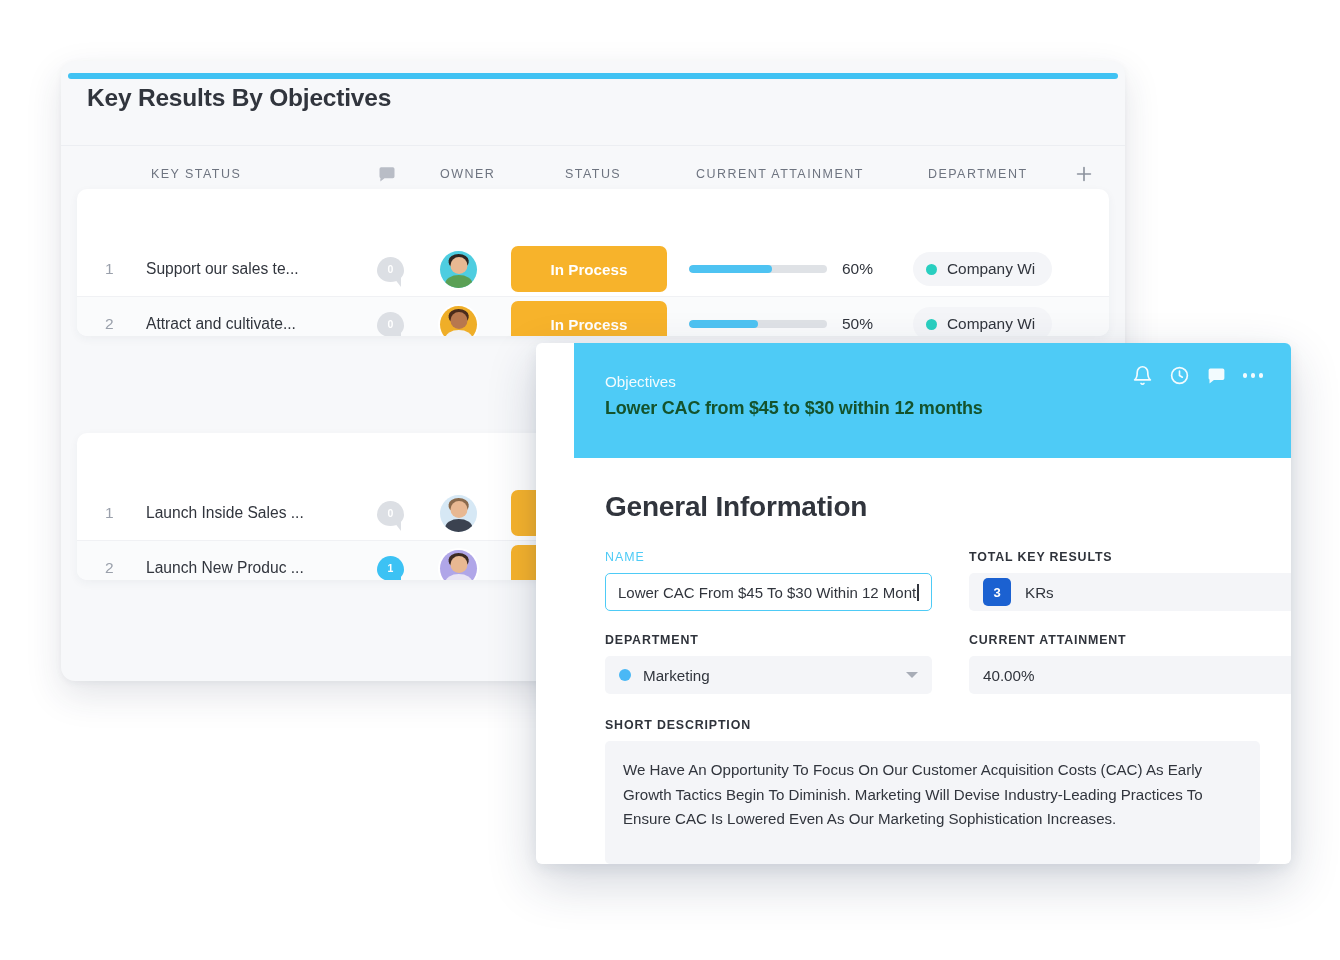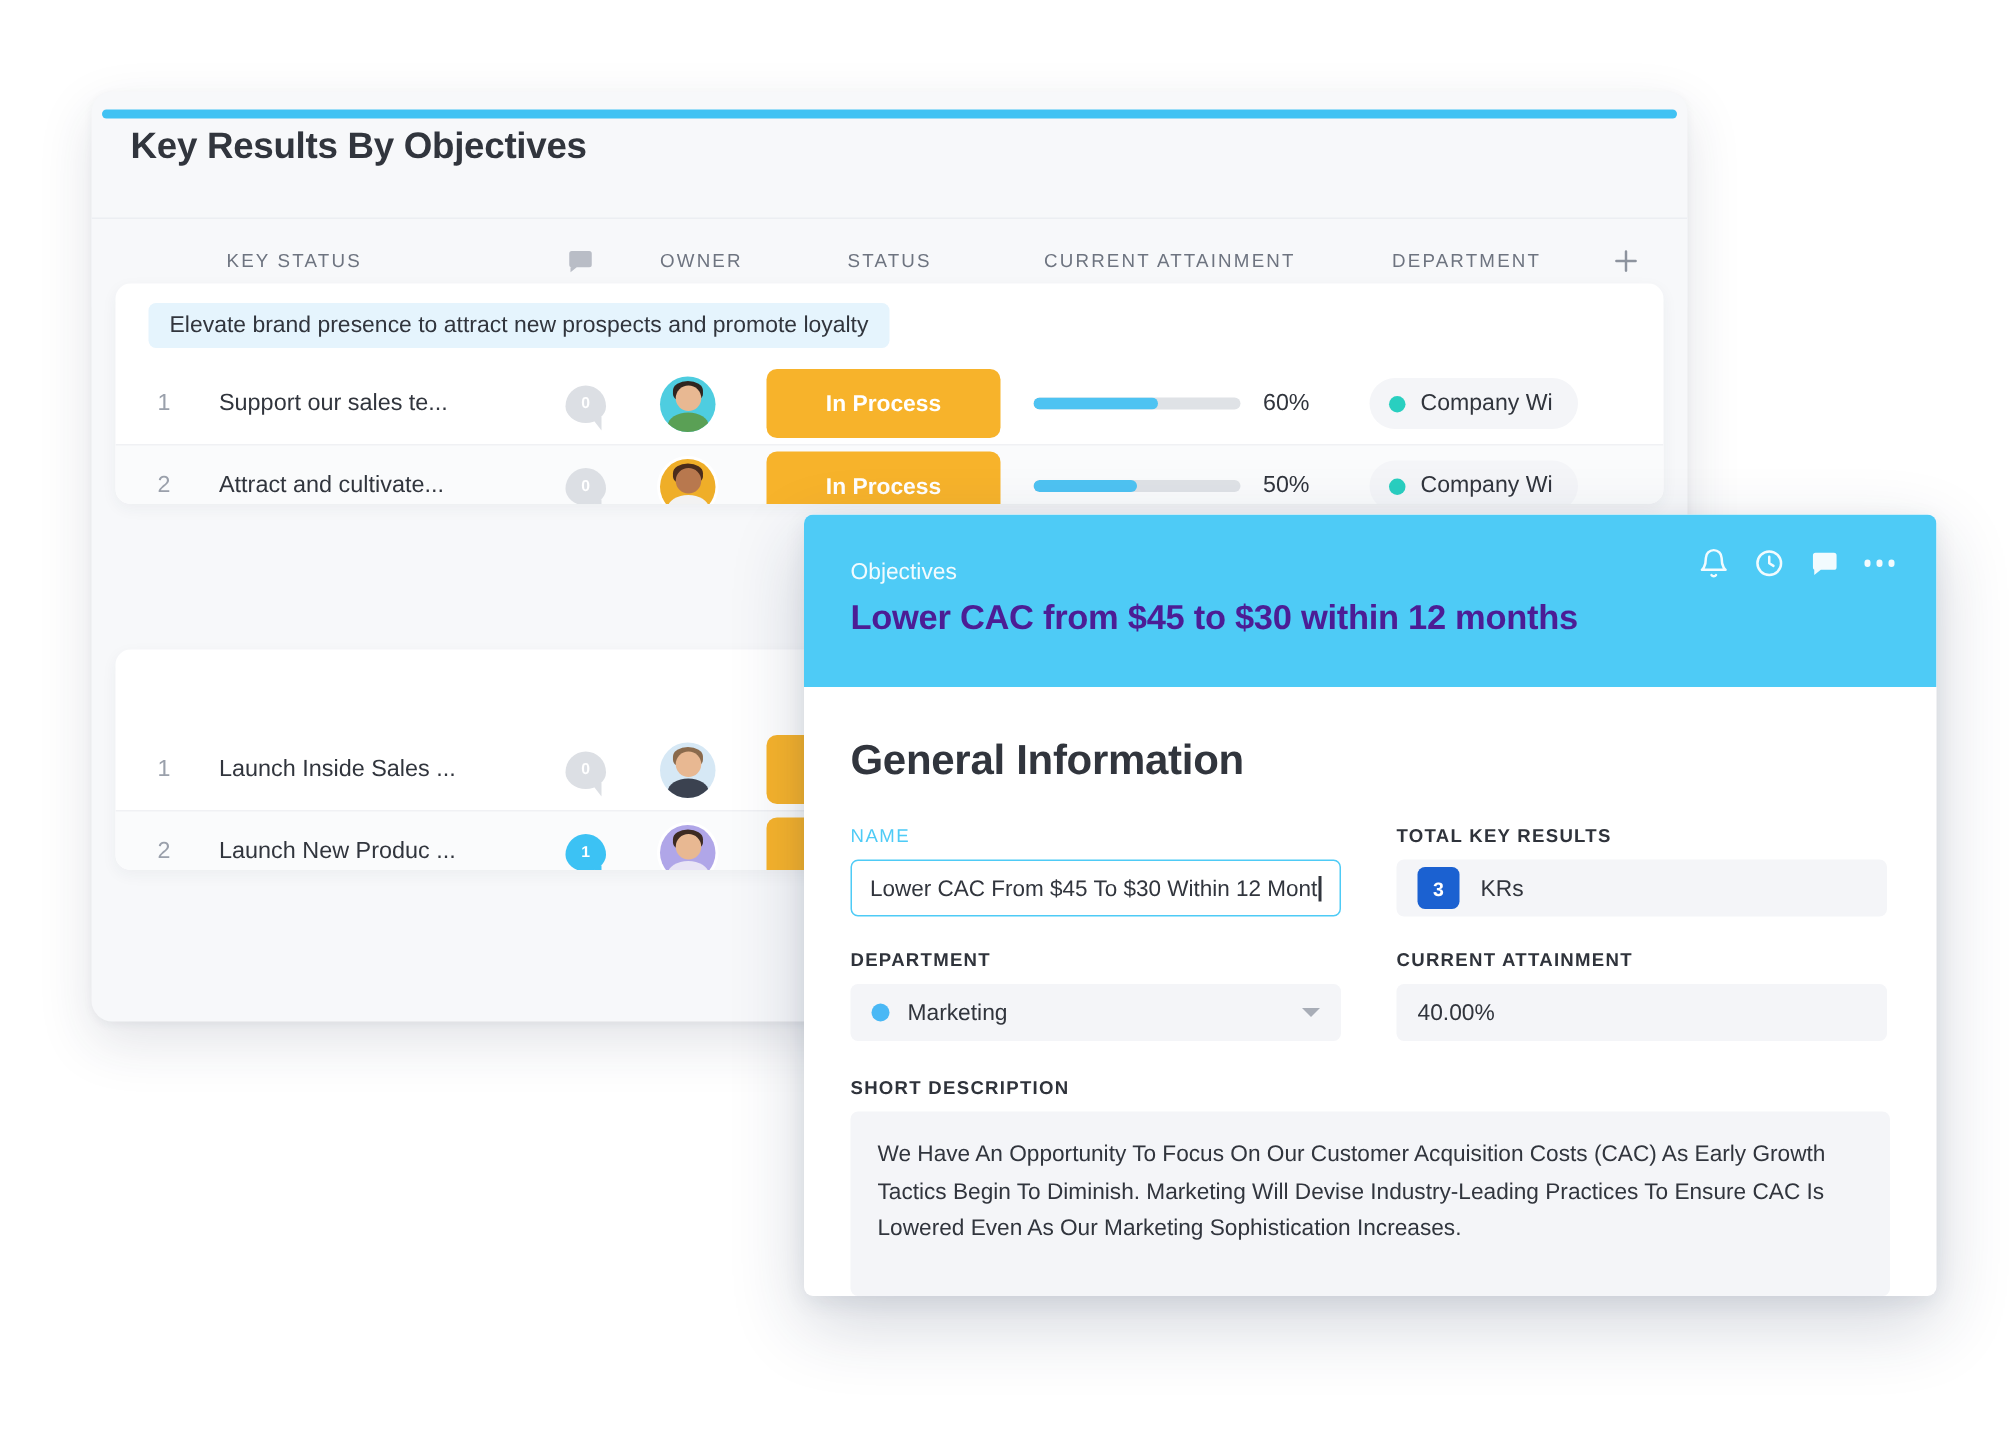--- a/index.html
+++ b/index.html
@@ -248,37 +248,38 @@
   .modal {
     position: absolute;
     left: 536px;
     top: 343px;
     width: 755px;
     height: 521px;
     background: #ffffff;
     border-radius: 6px;
     box-shadow: 0 18px 50px rgba(30,45,80,0.20), 0 4px 14px rgba(30,45,80,0.08);
     overflow: hidden;
+    padding-left: 38px;
   }
   .modal-head {
     position: relative;
     height: 115px;
     background: #4ecbf6;
     padding: 30px 34px 0 31px;
   }
   .modal-eyebrow {
     font-size: 15.2px;
     color: #ffffff;
     opacity: 0.93;
     margin-bottom: 8px;
   }
   .modal-title {
-    font-size: 23px;
+    font-size: 18px;
     font-weight: bold;
-    color: #4c1d95;
+    color: #14532d;
     letter-spacing: -0.2px;
   }
   .modal-actions {
     position: absolute;
     right: 28px;
     top: 22px;
     display: flex;
     align-items: center;
     gap: 16px;
     color: #ffffff;
@@ -426,21 +427,20 @@
       <div class="th th-dept">DEPARTMENT</div>
 
       <div class="th-plus">
         <svg viewBox="0 0 24 24" width="22" height="22" fill="none" stroke="currentColor" stroke-width="1.8" stroke-linecap="round">
           <path d="M12 5v14M5 12h14"></path>
         </svg>
       </div>
     </div>
 
     <div class="panel panel-a">
-      <div class="group-header">Elevate brand presence to attract new prospects and promote loyalty</div>
 
       <div class="row row-0">
         <div class="cell c-index">1</div>
         <div class="cell c-title">Support our sales te...</div>
         <div class="cell c-badge">
           <div class="cbadge cbadge-zero">
               <span>0</span>
             </div>
         </div>
         <div class="cell c-avatar">

